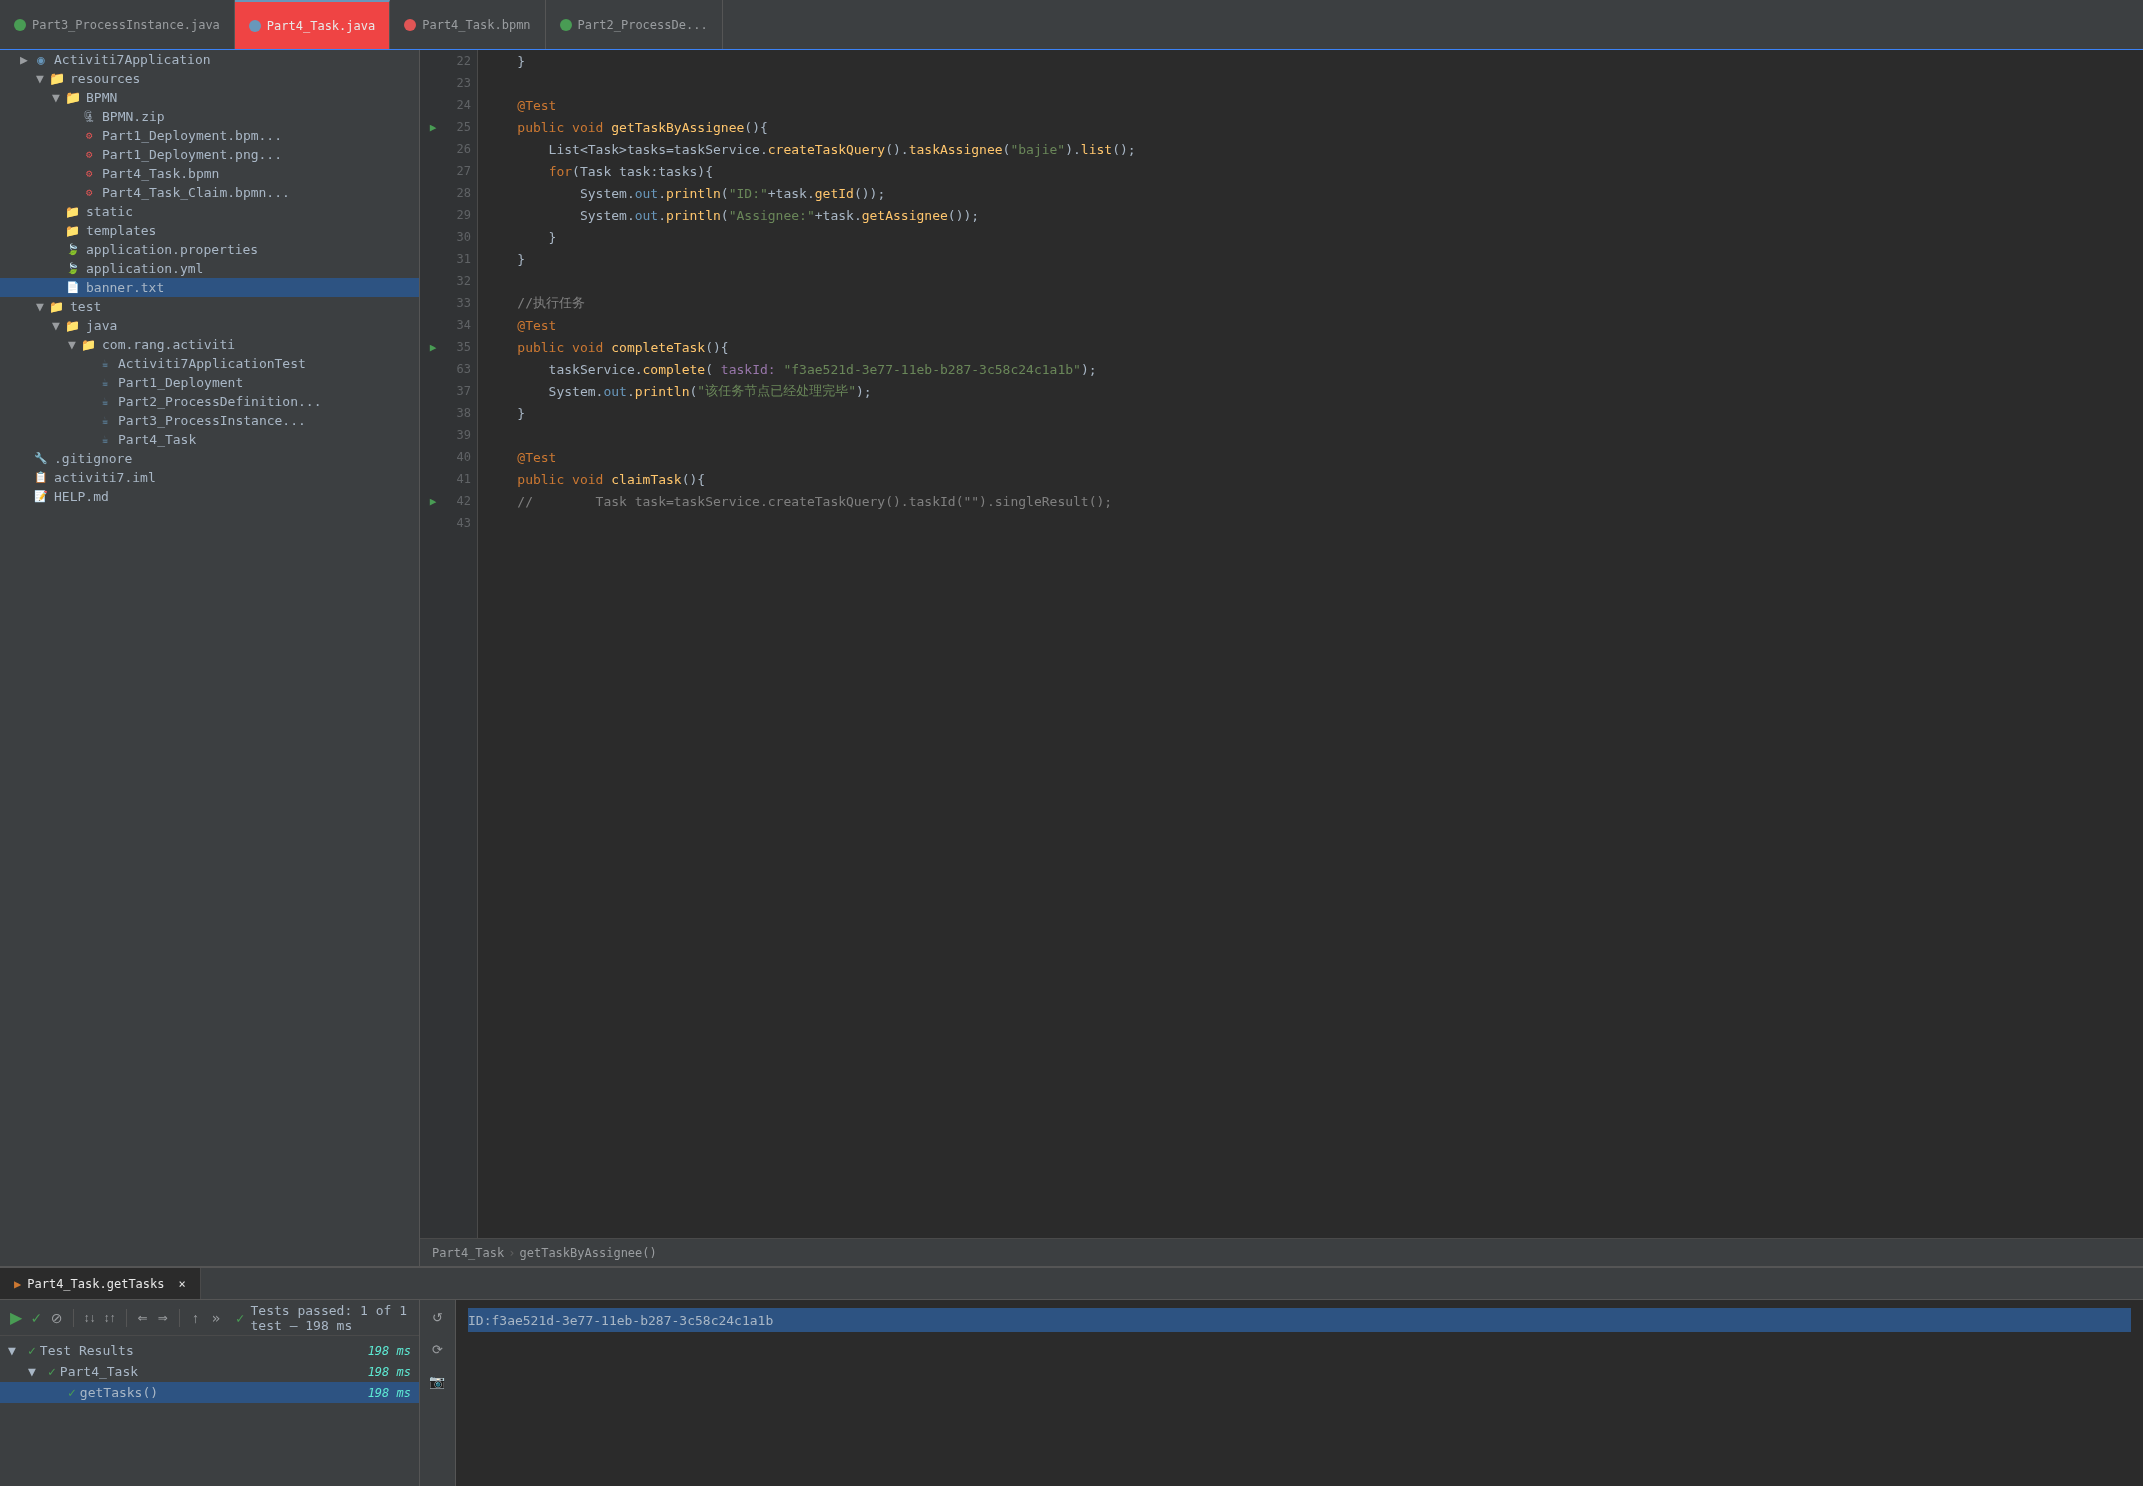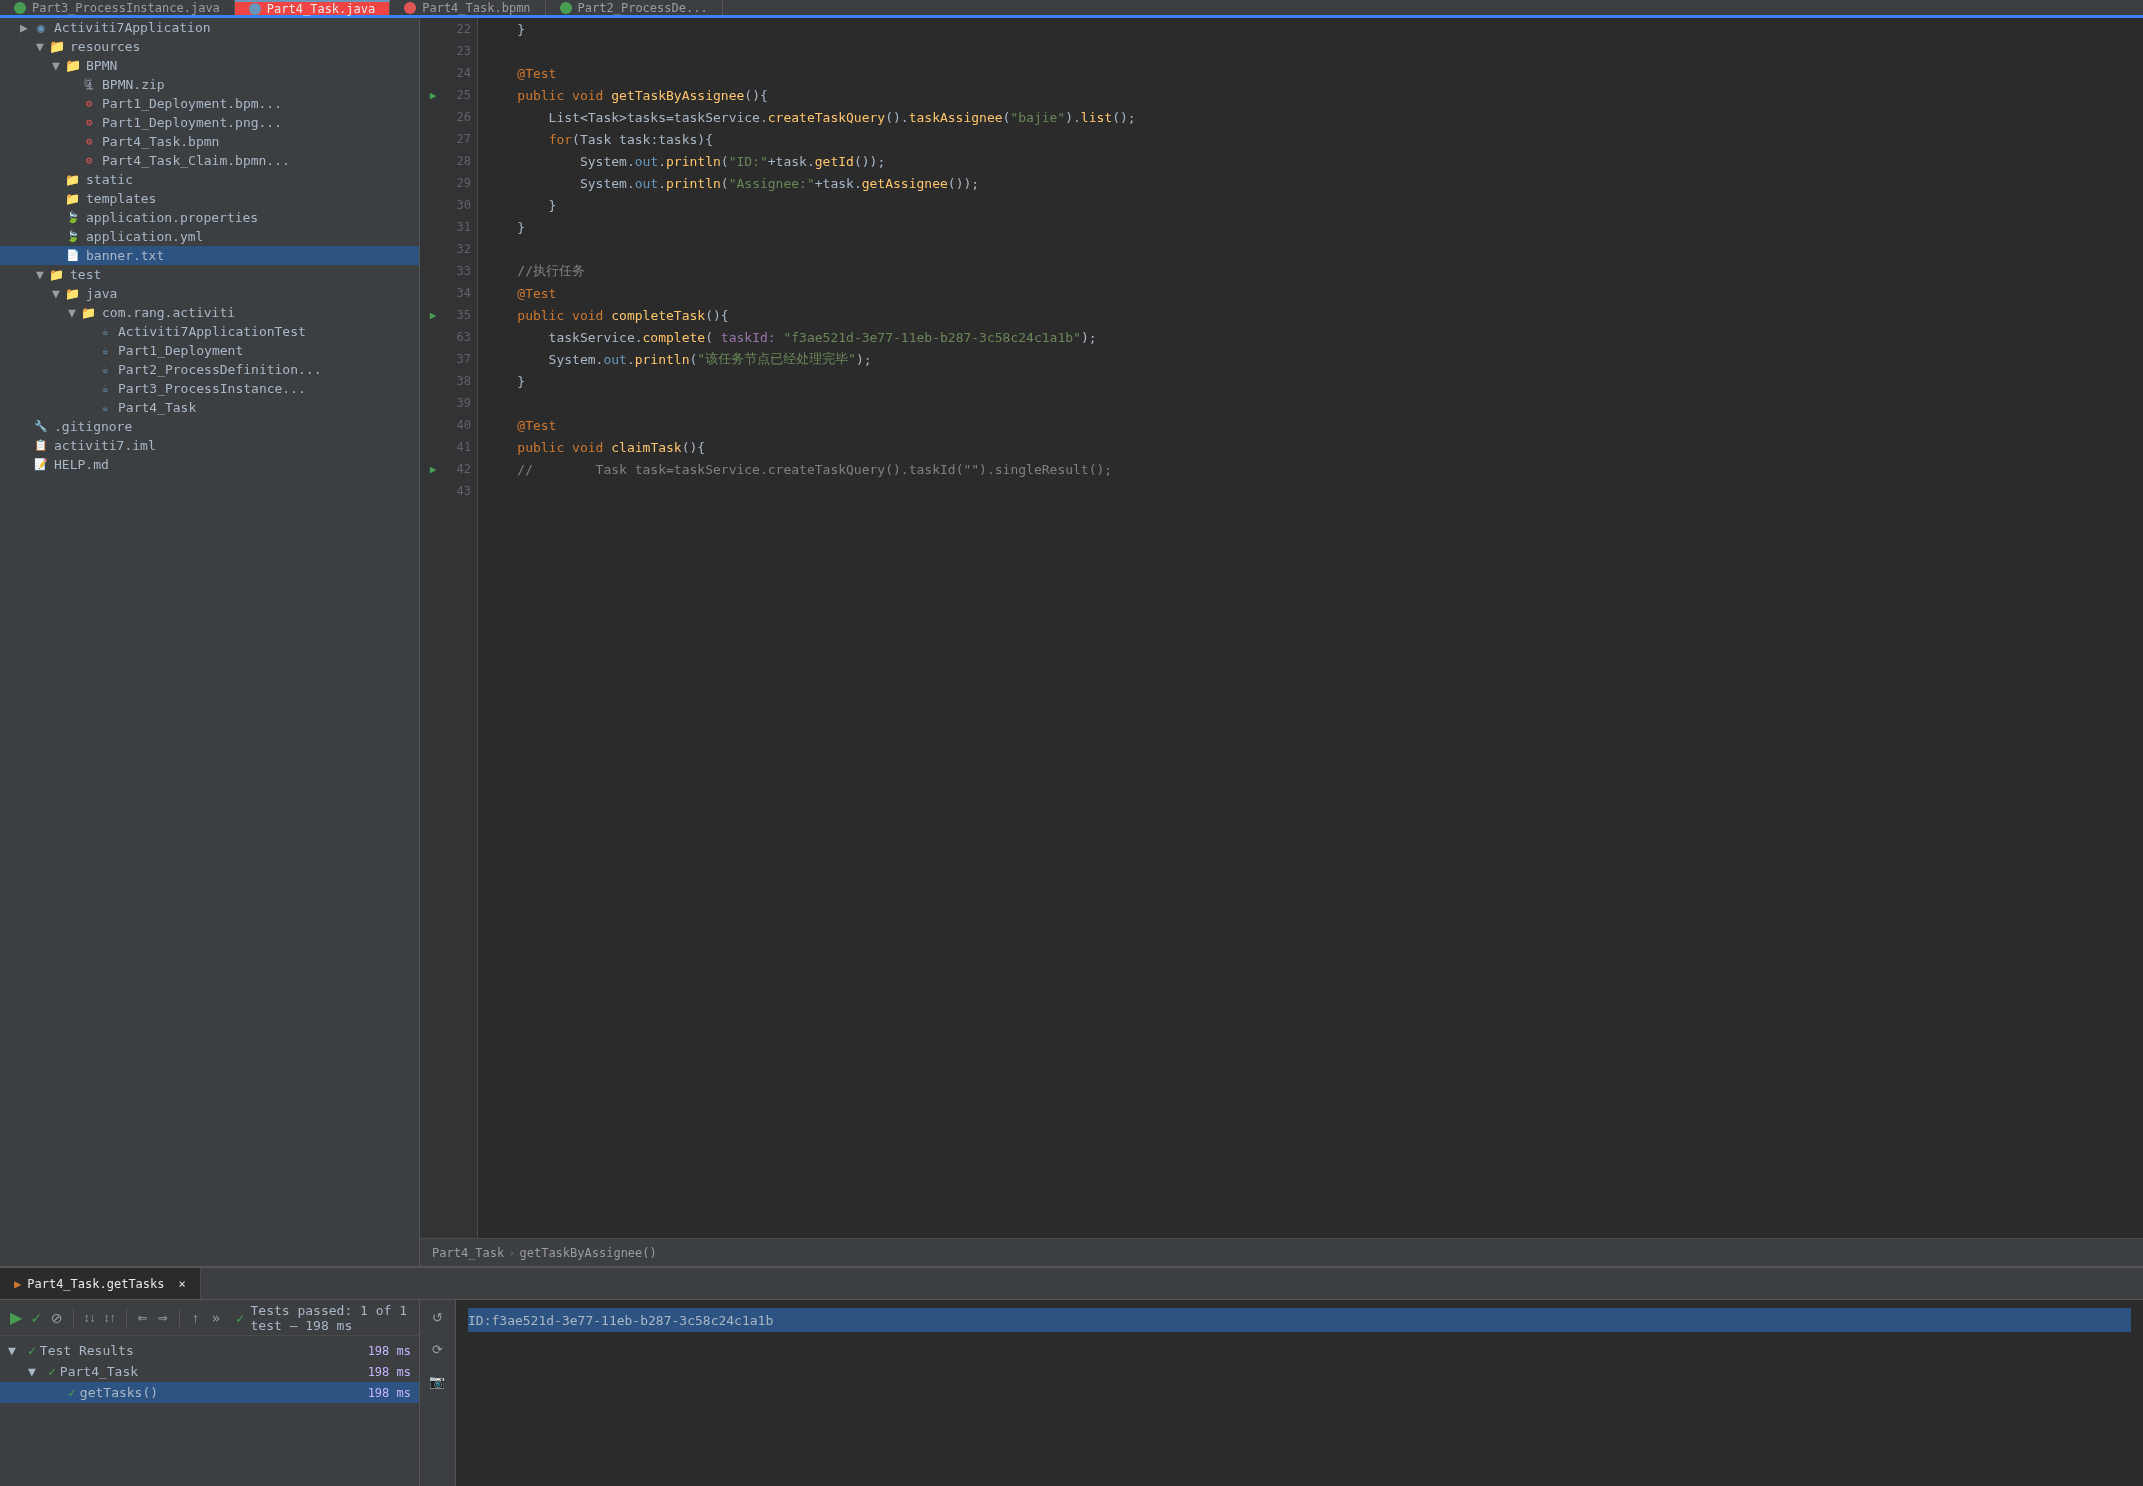--- a/index.html
+++ b/index.html
@@ -15,22 +15,22 @@
 
     .main-container {
       display: flex;
       flex-direction: column;
       height: 100%;
     }
 
     .tab-bar {
       display: flex;
       background: #3c3f41;
-      border-bottom: 3px solid #3b82f6;
-      height: 18px;
+      border-bottom: 1px solid #3b82f6;
+      height: 50px;
       align-items: stretch;
       flex-shrink: 0;
     }
 
     .tab {
       display: flex;
       align-items: center;
       padding: 0 14px;
       font-size: 12px;
       color: #9a9da0;
@@ -290,21 +290,21 @@
       display: flex;
       align-items: center;
       padding: 3px 8px;
       cursor: pointer;
       gap: 4px;
       font-size: 13px;
     }
     .tree-test-item.selected-test { background: #2d5382; }
 
     .check-green { color: #499c54; }
-    .time-label { color: #c4b5fd; font-size: 12px; margin-left: auto; }
+    .time-label { color: #5eead4; font-size: 12px; margin-left: auto; font-style: italic; }
 
     .panel-output {
       flex: 1;
       padding: 8px 12px;
       font-size: 13px;
       overflow-y: auto;
     }
 
     .output-line {
       height: 24px;

